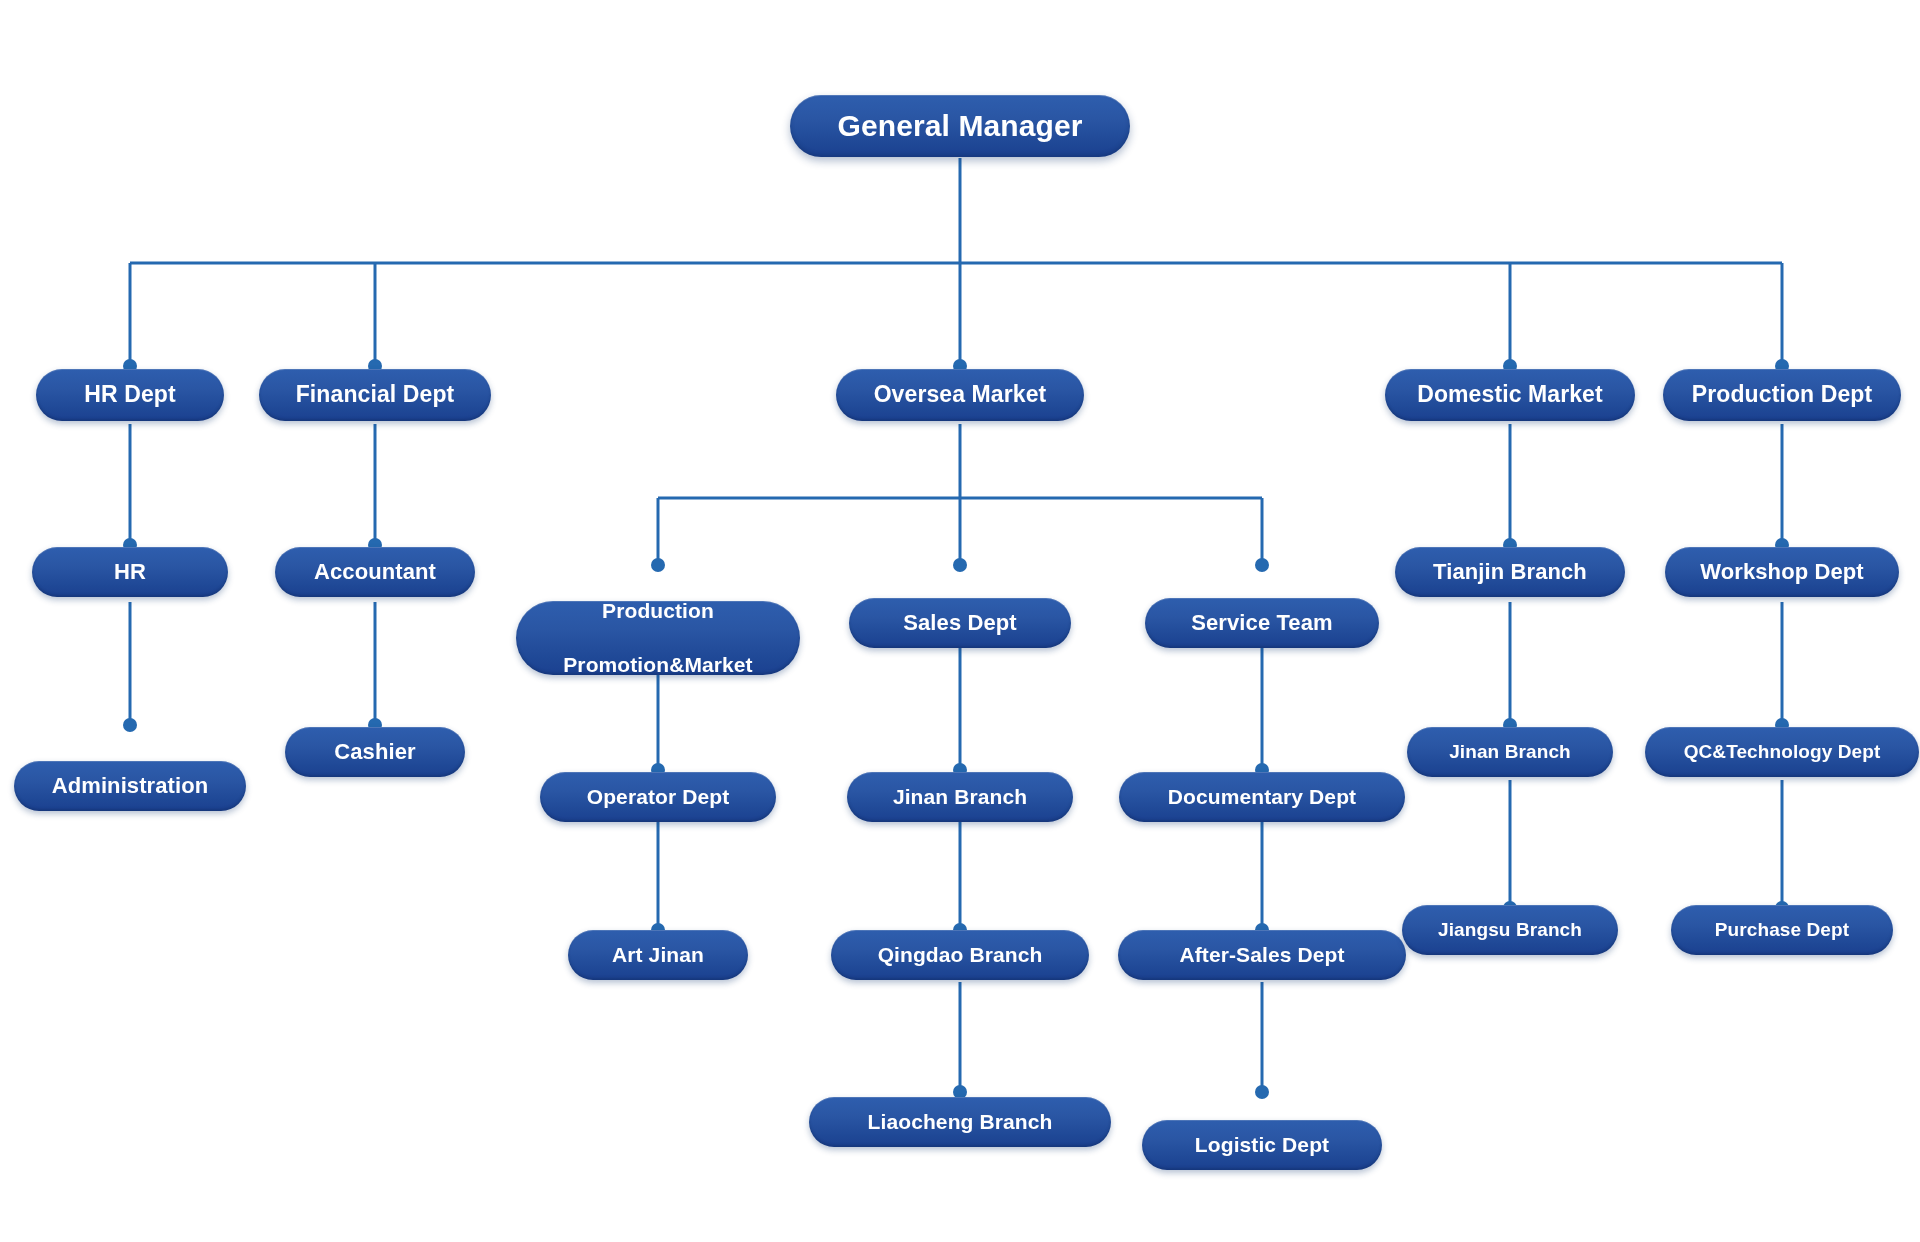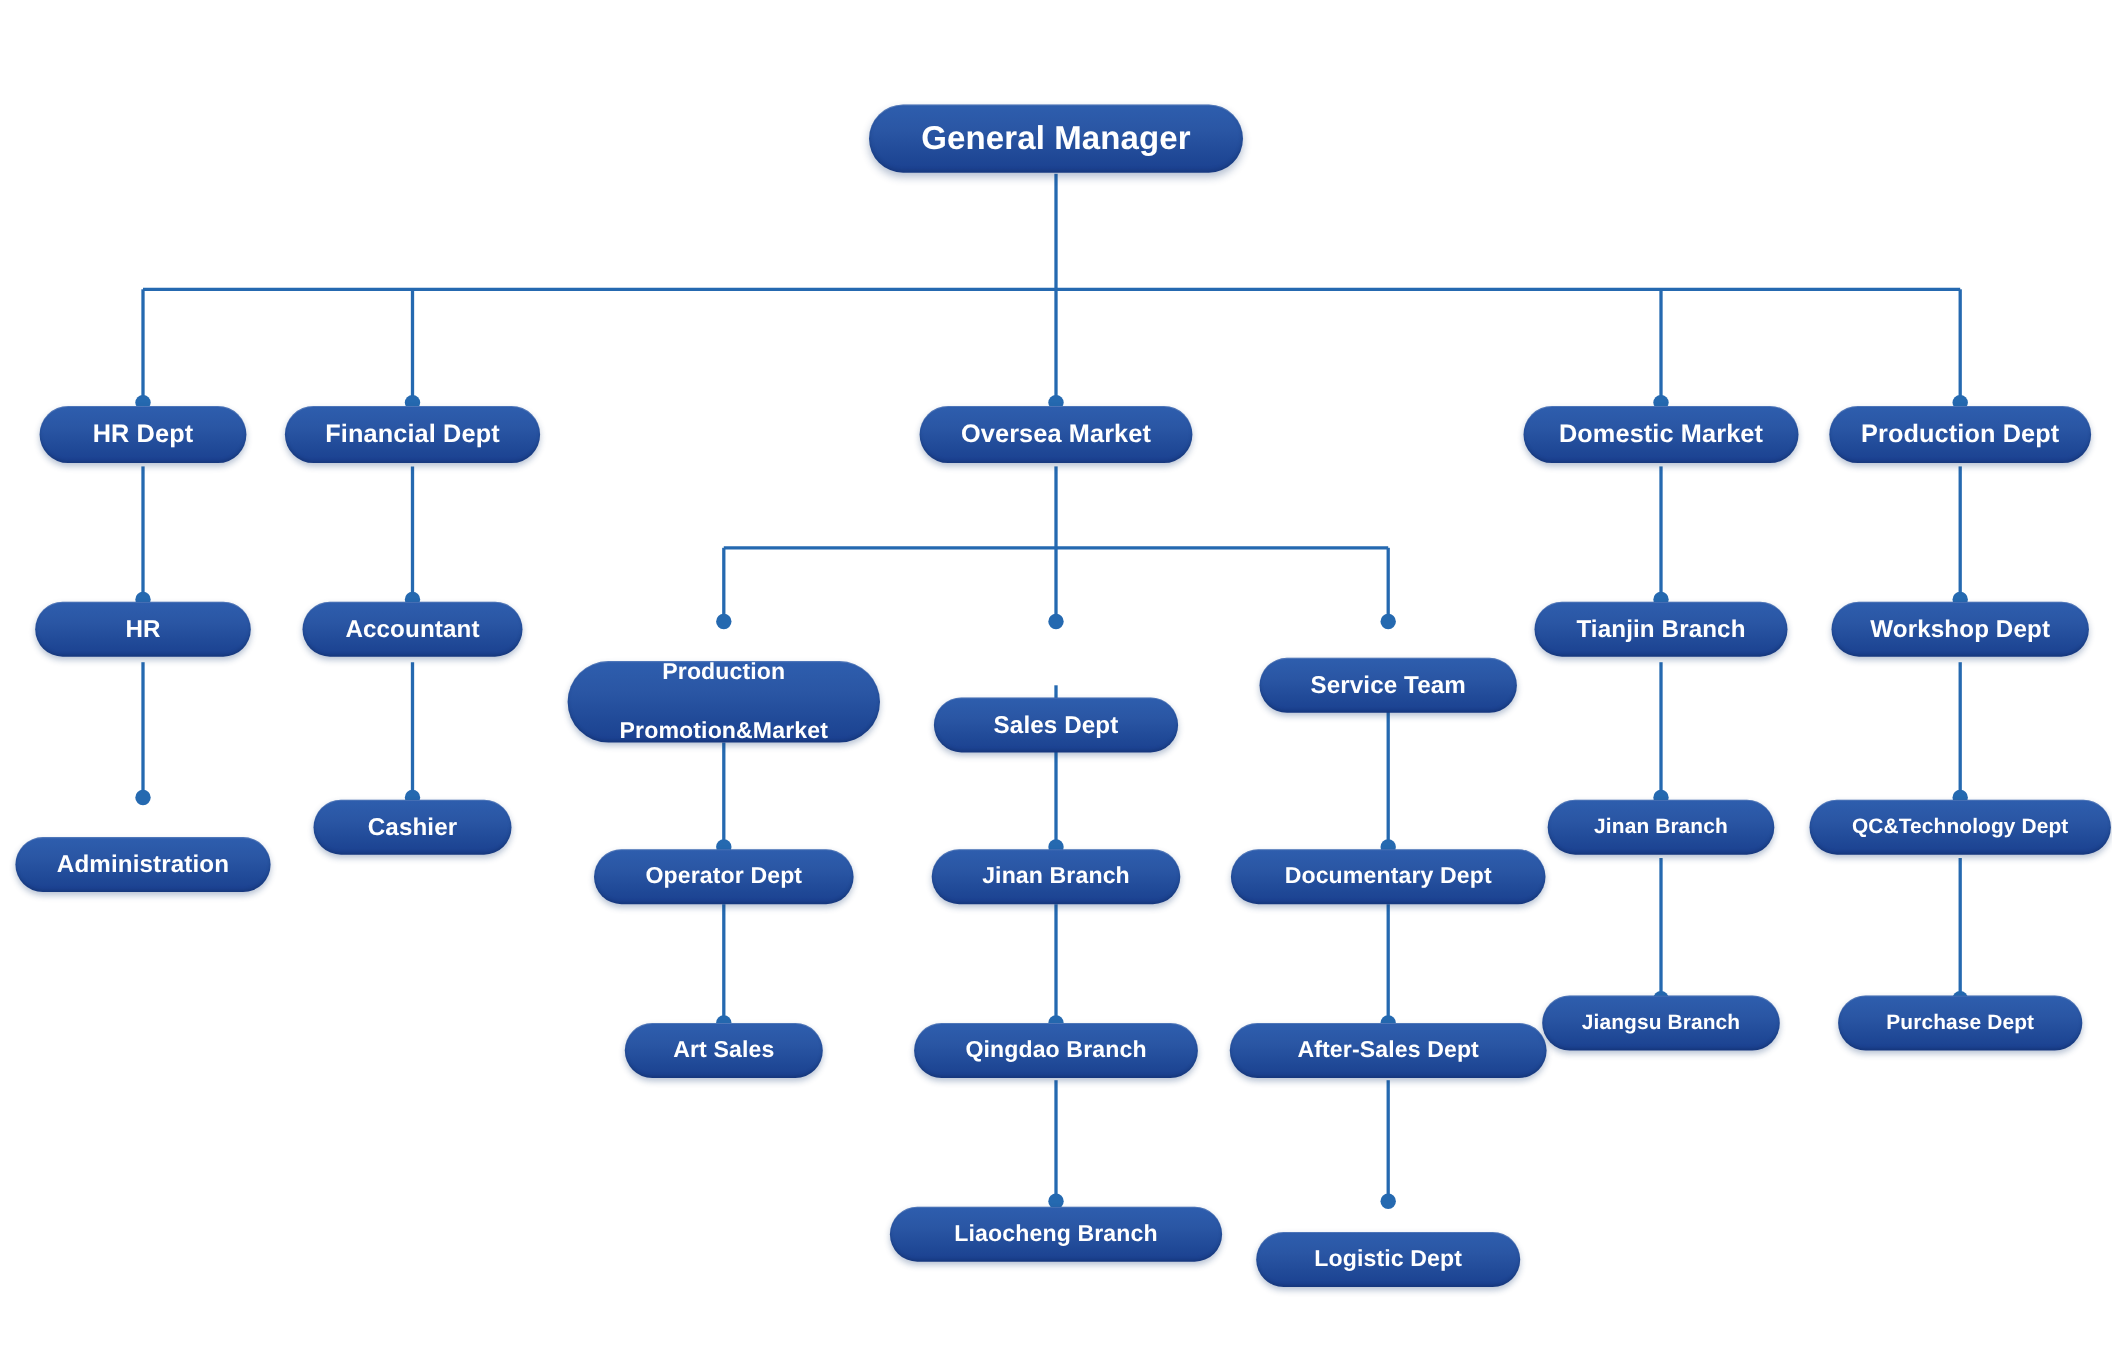--- a/index.html
+++ b/index.html
@@ -175,24 +175,24 @@
   </div>
 
   <div class="node big two-line" style="left:658px;top:638px;width:284px;flex-direction:column;">
     <span class="label">Production</span>
     <span class="label">Promotion&amp;Market</span>
   </div>
   <div class="node lvl4" style="left:658px;top:797px;width:236px;">
     <span class="label">Operator Dept</span>
   </div>
   <div class="node lvl4" style="left:658px;top:955px;width:180px;">
-    <span class="label">Art Sales</span>
-  </div>
-
-  <div class="node lvl3" style="left:960px;top:623px;width:222px;margin-top:36px;">
+    <span class="label">Art Jinan</span>
+  </div>
+
+  <div class="node lvl3" style="left:960px;top:623px;width:222px;">
     <span class="label">Sales Dept</span>
   </div>
   <div class="node lvl4" style="left:960px;top:797px;width:226px;">
     <span class="label">Jinan Branch</span>
   </div>
   <div class="node lvl4" style="left:960px;top:1122px;width:302px;">
     <span class="label">Liaocheng Branch</span>
   </div>
   <div class="node lvl4" style="left:960px;top:955px;width:258px;">
     <span class="label">Qingdao Branch</span>

